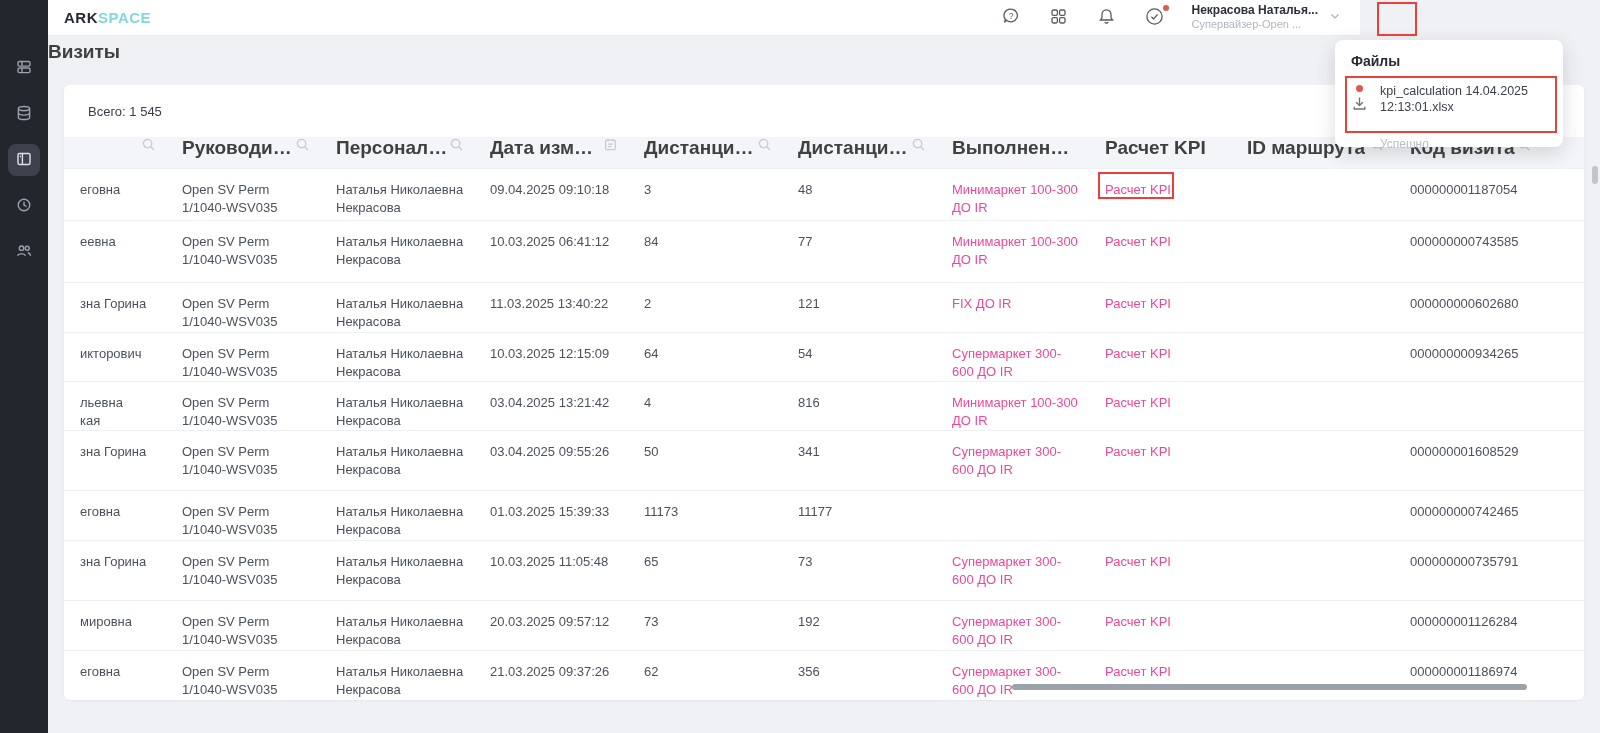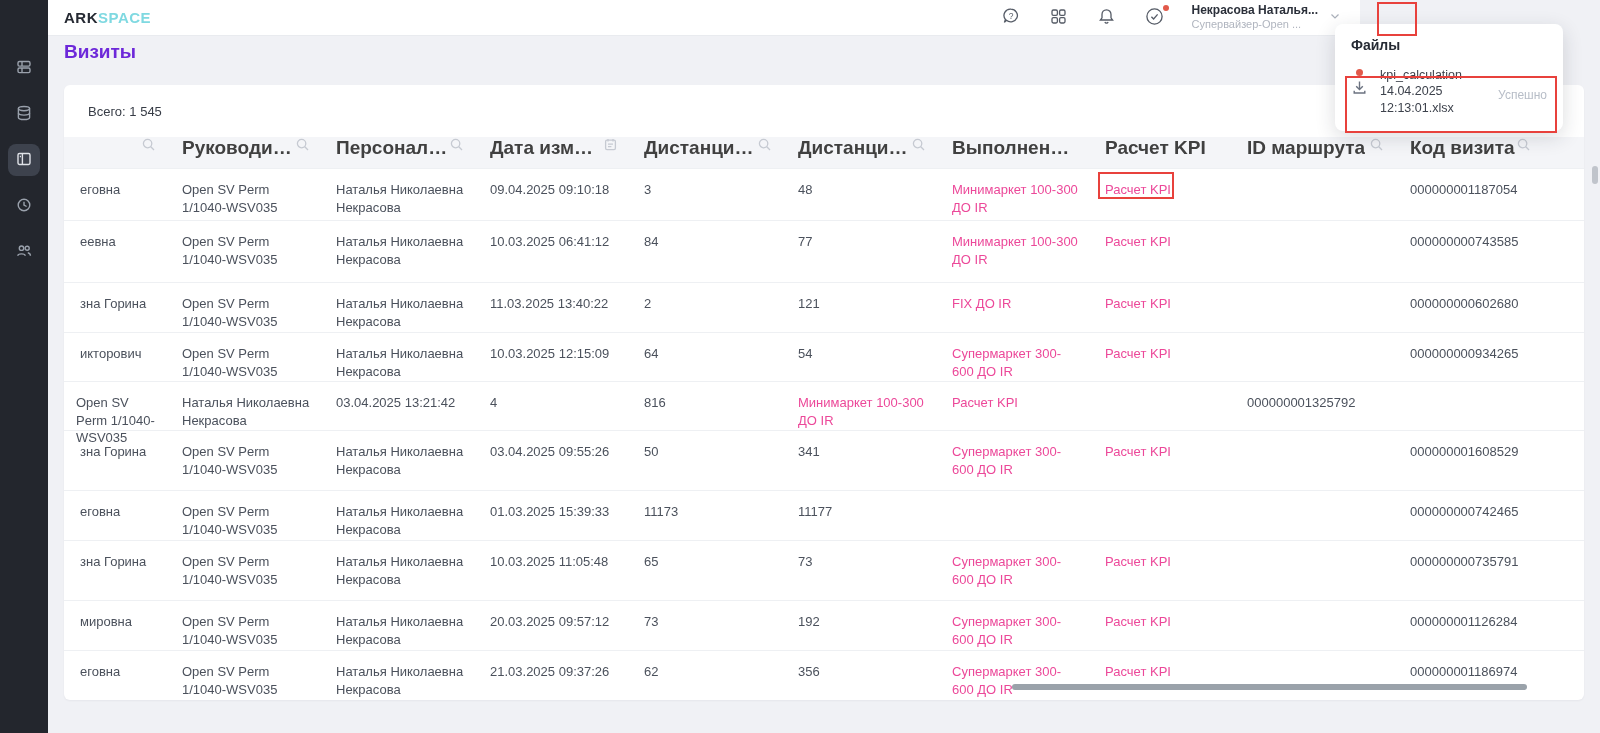--- a/index.html
+++ b/index.html
@@ -22,21 +22,21 @@
   .top-icon { width:22px; height:22px; display:flex; align-items:center; justify-content:center; cursor:pointer; position:relative; }
   .top-icon svg { stroke:#555b66; fill:none; stroke-width:1.3; }
   .badge-dot { position:absolute; top:-2px; right:-3px; width:6px; height:6px; border-radius:50%; background:#e2594a; }
   .user-block { display:flex; align-items:center; gap:10px; cursor:pointer; }
   .user-meta { display:flex; flex-direction:column; line-height:1.25;justify-content:center; }
   .user-name { font-size:12px; font-weight:700; color:#2b303a; }
   .user-role { font-size:11px; color:#b0b5bf; }
   .chev svg { stroke:#aab0ba; fill:none; stroke-width:1.6; }
 
   
-  .page-title { position:absolute; left:64px; top:41px; font-size:19px; font-weight:700; color:#6d28d9; }
+  .page-title { position:absolute; left:48px; top:41px; font-size:19px; font-weight:700; color:#404040; }
   .card { position:absolute; left:64px; top:85px; width:1520px; height:615px; background:#ffffff; border-radius:6px; box-shadow:0 1px 2px rgba(40,45,60,.05); overflow:hidden; }
   .total-row { height:52px; display:flex; align-items:center; padding-left:24px; font-size:13px; color:#373c46; }
 
   
   .grid-row { display:grid; grid-template-columns:106px 154px 154px 154px 154px 154px 153px 142px 163px 147px 1fr; }
   .thead { background:#f4f5f8; height:31px; }
   .th { display:flex; align-items:flex-start; font-weight:700; font-size:19px; color:#404040; padding:0 14px 0 12px; white-space:nowrap; overflow:hidden; }
   .th .lbl { overflow:hidden; text-overflow:ellipsis; }
   .th .hicon { margin-left:auto; display:flex; cursor:pointer; }
   .th .hicon svg { stroke:#c6cad2; fill:none; stroke-width:1.3; }
@@ -47,27 +47,27 @@
   .trow:nth-child(1){height:52px} .trow:nth-child(2){height:62px} .trow:nth-child(3){height:50px}
   .trow:nth-child(4){height:49px} .trow:nth-child(5){height:49px} .trow:nth-child(6){height:60px}
   .trow:nth-child(7){height:50px} .trow:nth-child(8){height:60px} .trow:nth-child(9){height:50px}
   .trow:nth-child(10){height:50px}
 
   
   .h-scrollbar { position:absolute; left:1012px; top:684px; width:515px; height:6px; border-radius:3px; background:#9aa2aa; cursor:grab; z-index:15; }
   .v-scrollbar { position:absolute; left:1592px; top:166px; width:6px; height:18px; border-radius:3px; background:#c0c4cb; cursor:grab; z-index:15; }
 
   
-  .files-panel { position:absolute; left:1335px; top:24px; width:228px; height:107px; background:#fff; border-radius:8px; box-shadow:0 6px 20px rgba(30,35,50,.16); z-index:40; padding:13px 16px 0 16px; }
+  .files-panel { position:absolute; left:1335px; top:40px; width:228px; height:107px; background:#fff; border-radius:8px; box-shadow:0 6px 20px rgba(30,35,50,.16); z-index:40; padding:13px 16px 0 16px; }
   .files-title { font-size:14px; font-weight:700; color:#262b34; margin-bottom:14px; }
   .file-item { display:flex; gap:12px; cursor:pointer; }
   .file-icon-col { position:relative; width:18px; padding-top:12px; }
   .file-dot { position:absolute; top:2px; left:5px; width:7px; height:7px; border-radius:50%; background:#e2594a; }
   .file-icon-col svg { stroke:#6b7280; fill:none; stroke-width:1.4; }
-  .file-text { display:flex; flex-direction:row; line-height:1.3; }
+  .file-text { display:flex; flex-direction:column; line-height:1.3; }
   .file-name { font-size:12.5px; color:#3d424c; }
   .file-status { font-size:12px; color:#b7bdc7; margin-top:21px; }
 
   
   .annot { position:absolute; border:2px solid #e8413c; z-index:50; pointer-events:none; }
   .annot-check { left:1377px; top:2px; width:40px; height:34px; }
   .annot-file  { left:1345px; top:76px; width:212px; height:57px; }
   .annot-kpi   { left:1098px; top:172px; width:76px; height:27px; }
 </style>
 </head>
@@ -317,29 +317,30 @@
     <div class="td">64</div>
     <div class="td">54</div>
     <div class="td link">Супермаркет 300-600 ДО IR</div>
     <div class="td link">Расчет KPI</div>
     <div class="td"></div>
     <div class="td">000000000934265</div>
     <div class="td"></div>
   </div>
 
   <div class="grid-row trow">
+    <div class="td c1">льевна
+кая</div>
     <div class="td">Open SV Perm 1/1040-WSV035</div>
     <div class="td">Наталья Николаевна Некрасова</div>
     <div class="td">03.04.2025 13:21:42</div>
     <div class="td">4</div>
     <div class="td">816</div>
     <div class="td link">Минимаркет 100-300 ДО IR</div>
     <div class="td link">Расчет KPI</div>
     <div class="td"></div>
-    <div class="td">000000001325792</div>
     <div class="td"></div>
   </div>
 
   <div class="grid-row trow">
     <div class="td c1">зна Горина</div>
     <div class="td">Open SV Perm 1/1040-WSV035</div>
     <div class="td">Наталья Николаевна Некрасова</div>
     <div class="td">03.04.2025 09:55:26</div>
     <div class="td">50</div>
     <div class="td">341</div>

